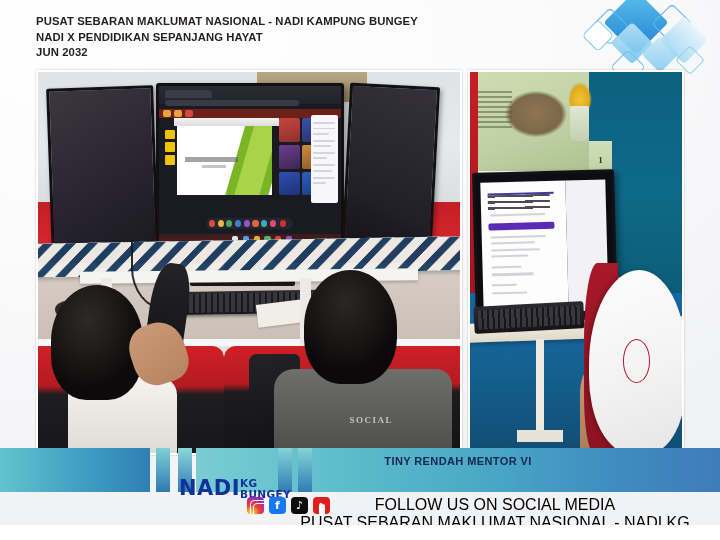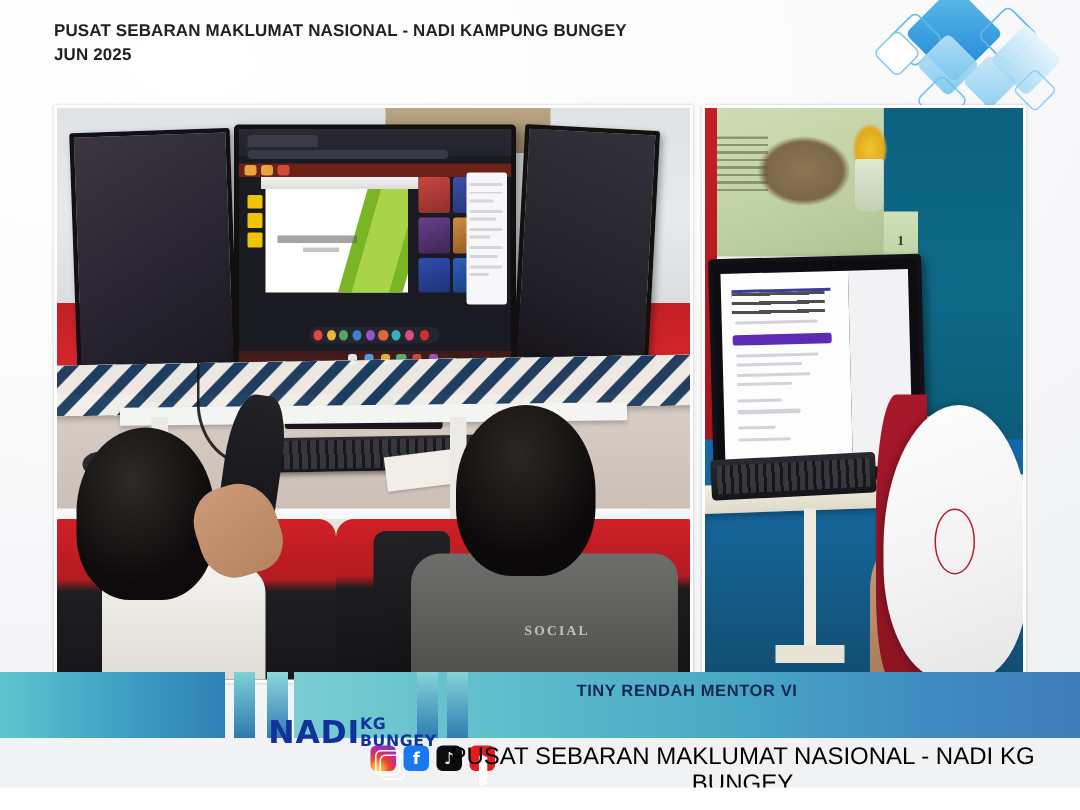--- a/index.html
+++ b/index.html
@@ -280,21 +280,22 @@
         <rect x="0" y="0" width="24" height="24" rx="4" fill="none" stroke="#6dbfe9" stroke-width="1"></rect>
       </g>
       <g transform="translate(150,46) rotate(45)">
         <rect x="0" y="0" width="20" height="20" rx="3" fill="none" stroke="#8fd0ef" stroke-width="1"></rect>
       </g>
     </svg>
   </div>
 
   <div class="header">
     <div class="line">PUSAT SEBARAN MAKLUMAT NASIONAL - NADI KAMPUNG BUNGEY</div>
-    <div class="line">JUN 2025</div>
+    <div class="line">NADI X PENDIDIKAN SEPANJANG HAYAT</div>
+    <div class="line">JUN 2032</div>
   </div>
 
   <div class="photos">
 
     <div class="photo photo-left">
       <div class="ph-inner">
         <div class="lp-wallTop"></div>
         <div class="lp-shelf"></div>
         <div class="lp-redwall"></div>
         <div class="lp-floor"></div>
@@ -461,17 +462,18 @@
       </span>
       <span class="sicon tt">
         <b>♪</b>
       </span>
       <span class="sicon yt">
         <span class="yt-tri"></span>
       </span>
     </div>
 
     <div class="ftxt-wrap">
+      <div class="a">FOLLOW US ON SOCIAL MEDIA</div>
       <div class="b">PUSAT SEBARAN MAKLUMAT NASIONAL - NADI KG BUNGEY</div>
     </div>
   </div>
 
 </div>
 
 </body></html>

